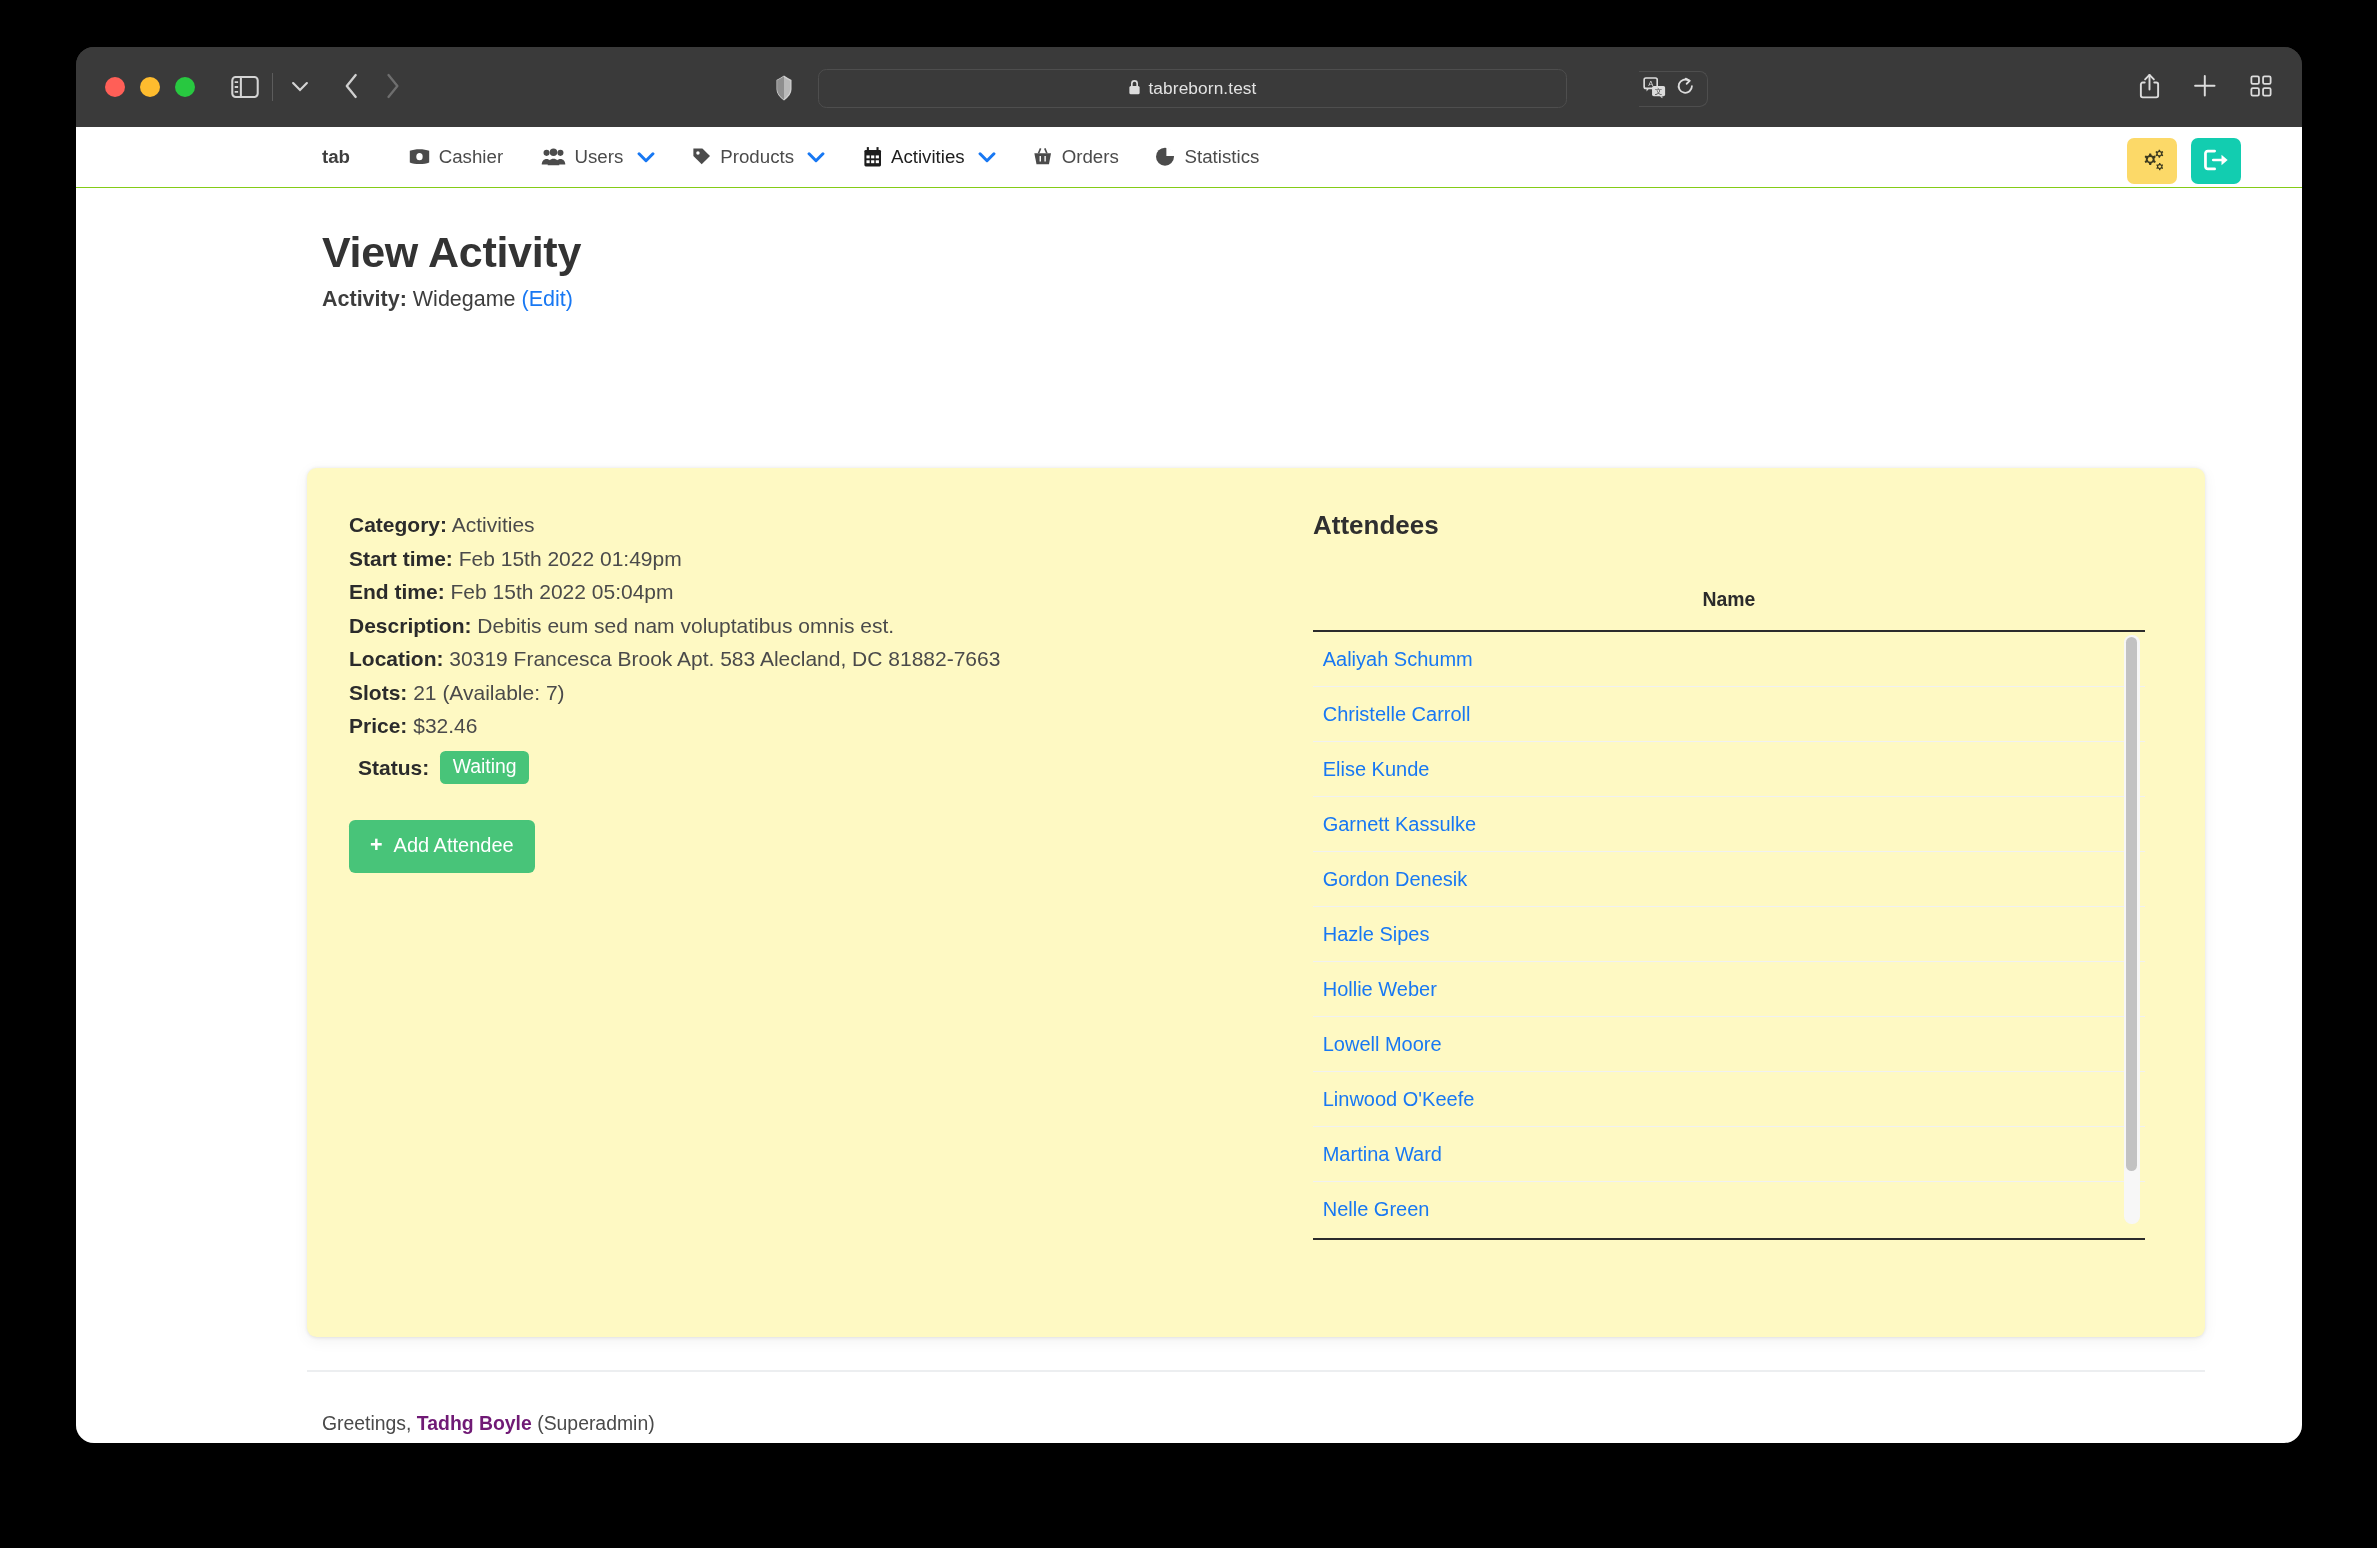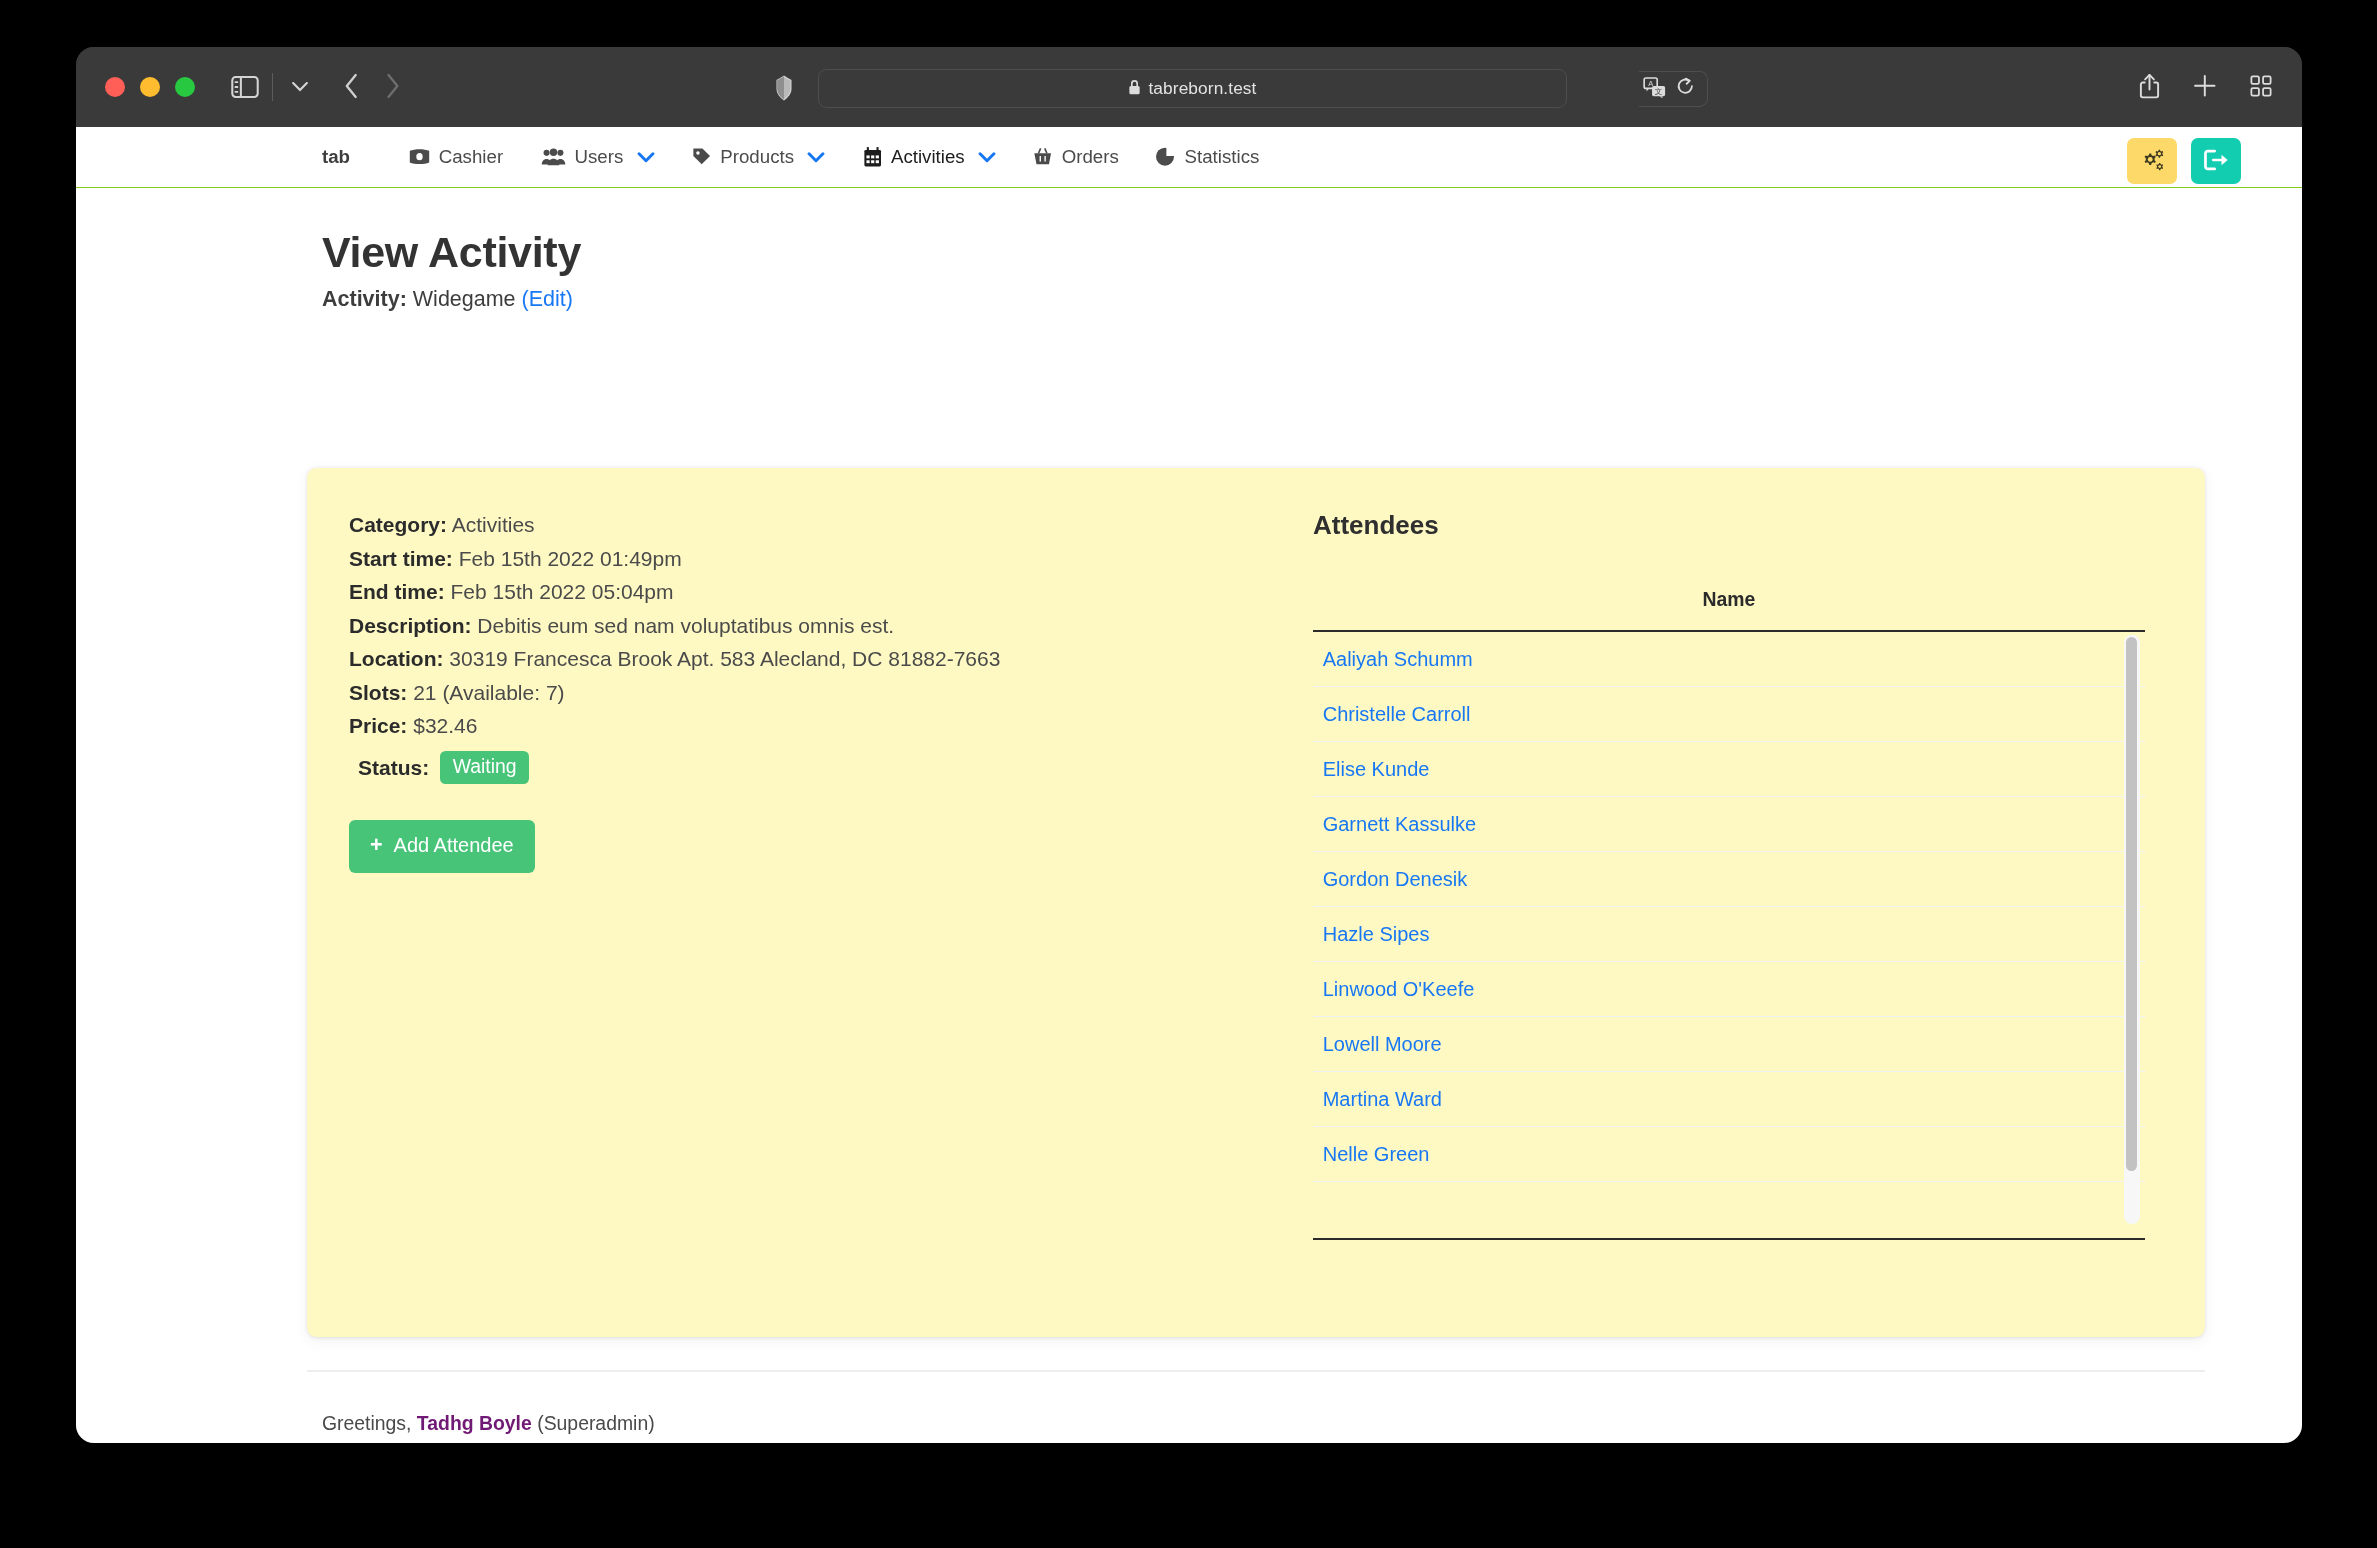--- a/index.html
+++ b/index.html
@@ -630,24 +630,27 @@
               <div class="tbl-row">
                   <a>Garnett Kassulke</a>
                 </div>
               <div class="tbl-row">
                   <a>Gordon Denesik</a>
                 </div>
               <div class="tbl-row">
                   <a>Hazle Sipes</a>
                 </div>
               <div class="tbl-row">
+                  <a>Hollie Weber</a>
+                </div>
+              <div class="tbl-row">
+                  <a>Lowell Moore</a>
+                </div>
+              <div class="tbl-row">
                   <a>Linwood O'Keefe</a>
-                </div>
-              <div class="tbl-row">
-                  <a>Lowell Moore</a>
                 </div>
               <div class="tbl-row">
                   <a>Martina Ward</a>
                 </div>
               <div class="tbl-row">
                   <a>Nelle Green</a>
                 </div>
 
               <div class="scroll-track">
                 <div class="scroll-thumb"></div>

